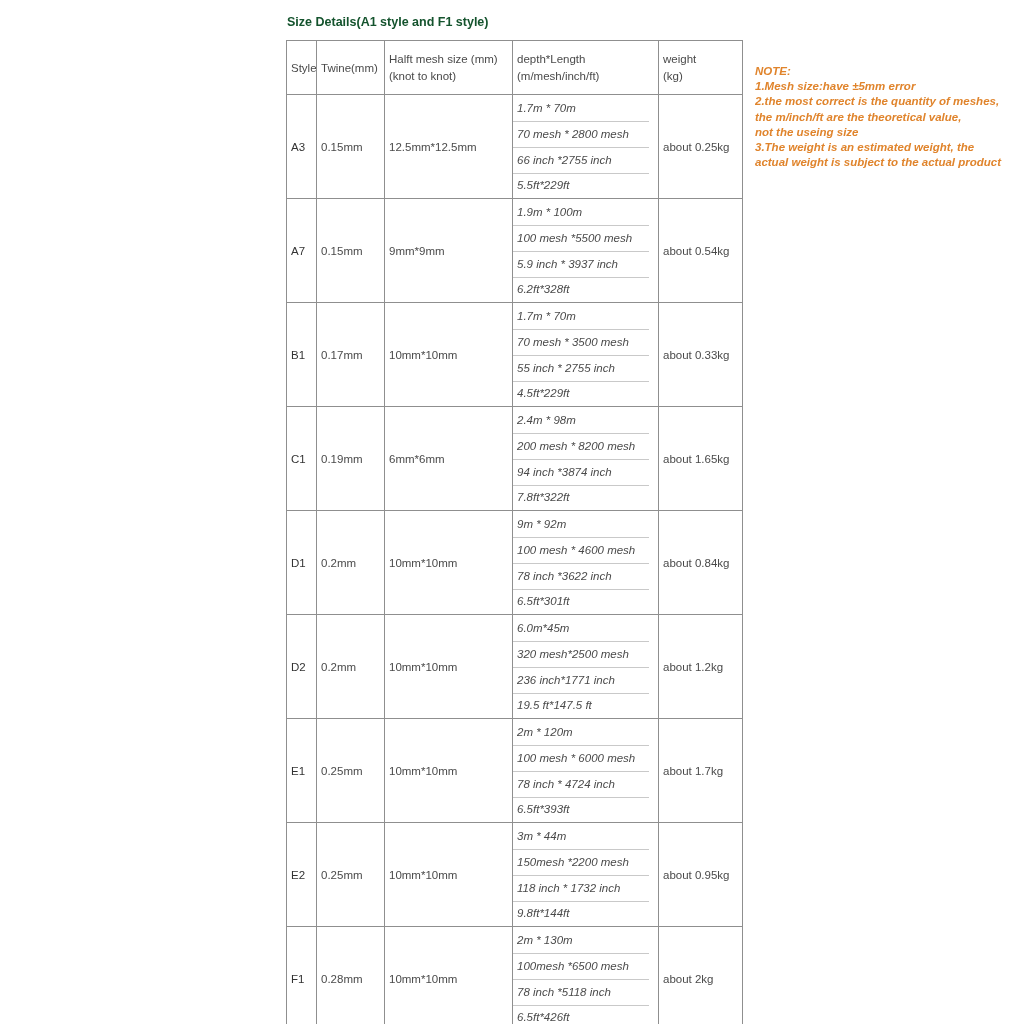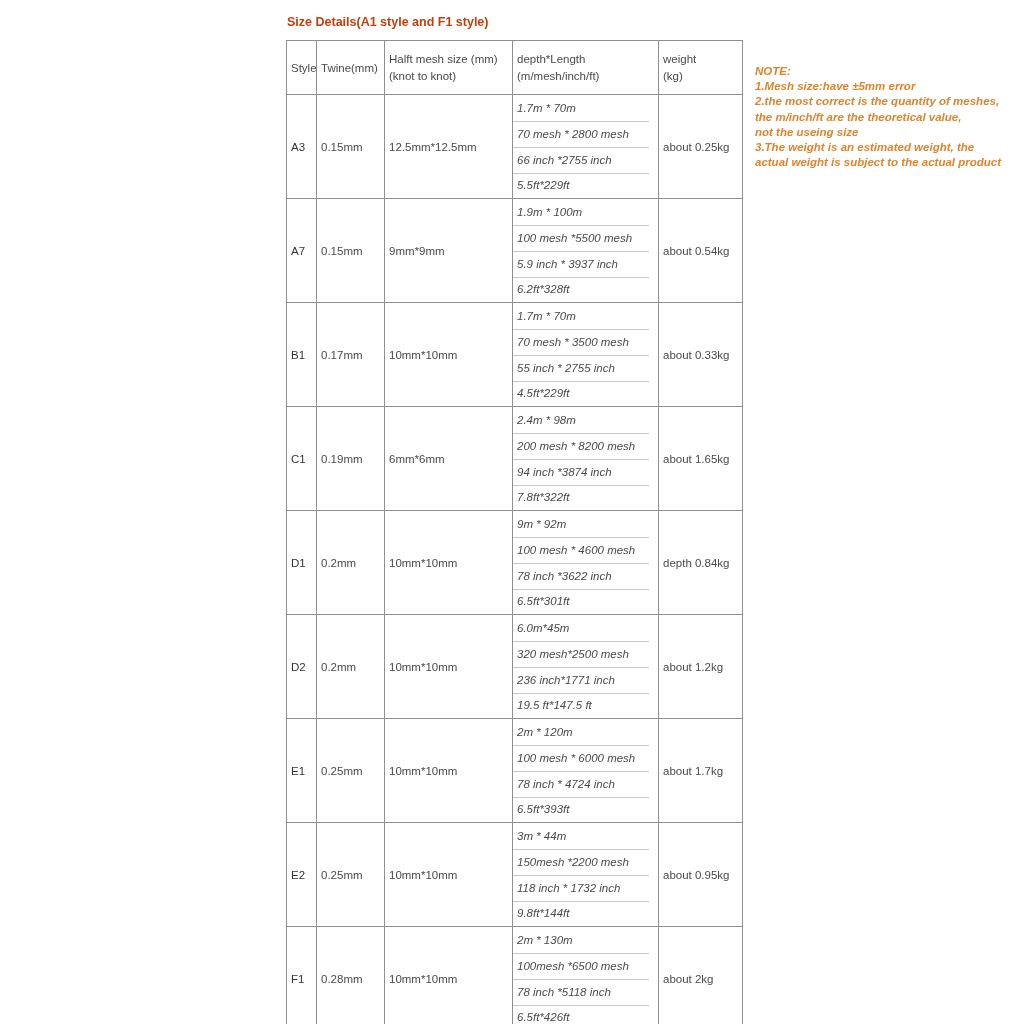--- a/index.html
+++ b/index.html
@@ -1,18 +1,18 @@
 <!DOCTYPE html>
 <html><head>
 <meta charset="utf-8">
 <style>
   html,body{margin:0;padding:0;background:#fff;}
   .page{position:relative;width:1024px;height:1024px;background:#ffffff;overflow:hidden;
         font-family:"Liberation Sans",sans-serif;}
-  .title{position:absolute;left:287px;top:15px;font-size:12.5px;font-weight:bold;color:#c2410c;}
+  .title{position:absolute;left:287px;top:15px;font-size:12.5px;font-weight:bold;color:#14532d;}
   table.size{position:absolute;left:286px;top:40px;width:456px;border-collapse:collapse;
         table-layout:fixed;font-size:11.5px;color:#4a4a4a;}
   table.size td,table.size th{border:1px solid #8f8f8f;padding:0 4px;font-weight:normal;
         text-align:left;vertical-align:middle;overflow:hidden;white-space:nowrap;}
   tr.hdr{height:54px;}
   tr.sub{height:26px;}
   th .h2{line-height:1.45;}
   td.style{font-weight:bold;color:#333;text-align:center;padding:0 1px;}
   td.depth{position:relative;font-style:italic;}
   td.depth.dm{border-top-style:none;}
@@ -123,21 +123,21 @@
         </tr>
     <tr class="sub">
           <td class="depth dm">7.8ft*322ft</td>
         </tr>
 
     <tr class="sub">
       <td class="style" rowspan="4">D1</td>
       <td rowspan="4">0.2mm</td>
       <td rowspan="4">10mm*10mm</td>
       <td class="depth dt">9m * 92m</td>
-      <td class="weight" rowspan="4">depth 0.84kg</td>
+      <td class="weight" rowspan="4">about 0.84kg</td>
     </tr>
     <tr class="sub">
           <td class="depth dm dt">100 mesh * 4600 mesh</td>
         </tr>
     <tr class="sub">
           <td class="depth dm dt">78 inch *3622 inch</td>
         </tr>
     <tr class="sub">
           <td class="depth dm">6.5ft*301ft</td>
         </tr>

